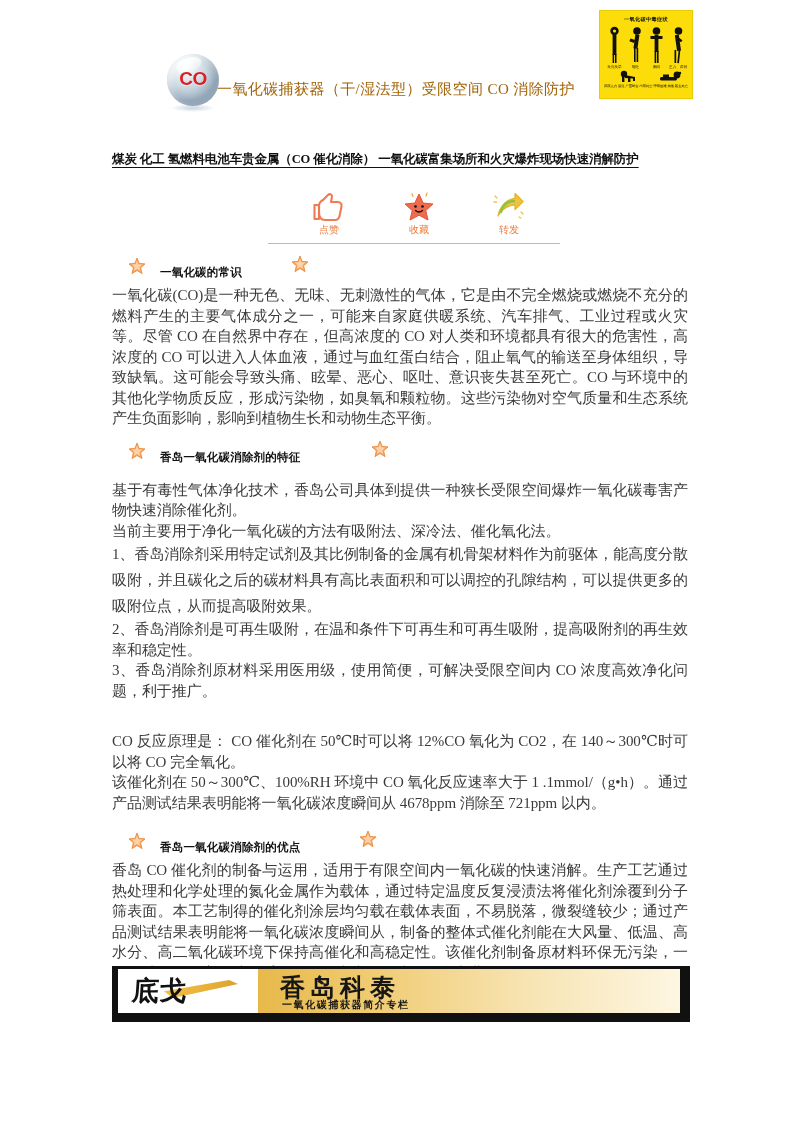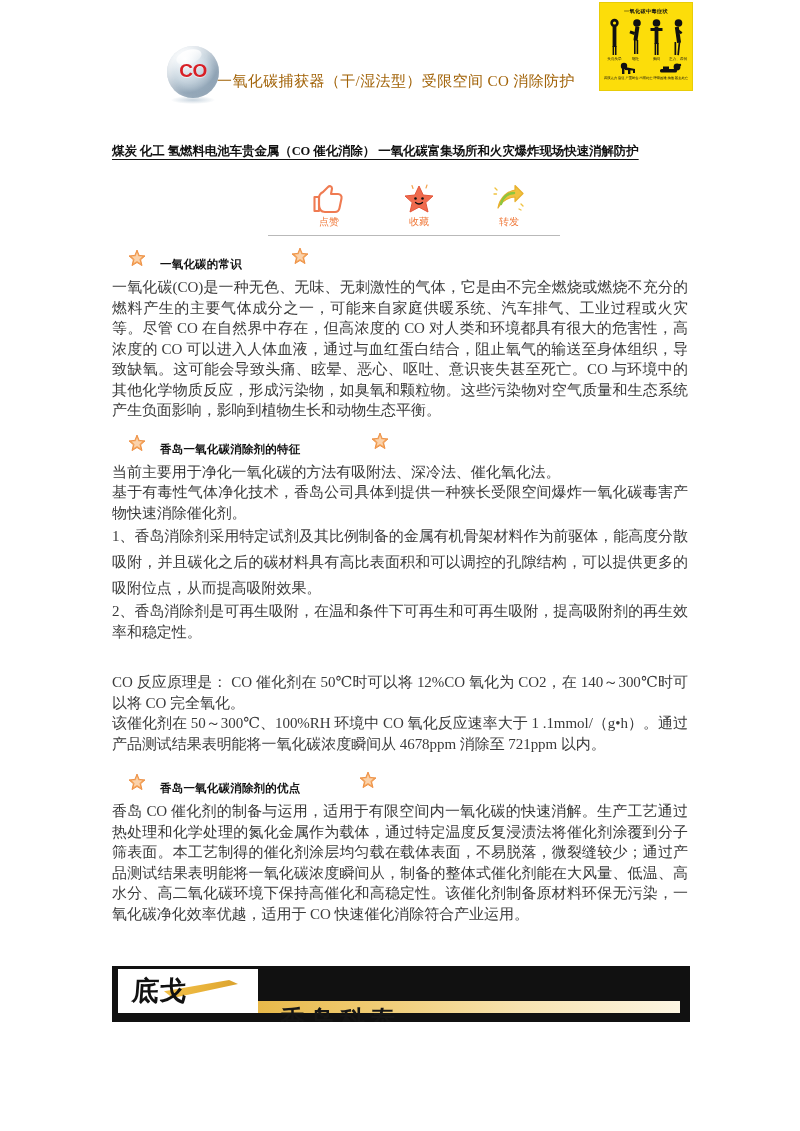--- a/index.html
+++ b/index.html
@@ -13,21 +13,21 @@
     font-family: "Liberation Serif", "DejaVu Serif", serif;
     color: #333333;
     position: relative;
     overflow: hidden;
   }
   .page {
     position: relative;
     width: 800px;
     height: 1131px;
     box-sizing: border-box;
-    padding: 4px 112px;
+    padding: 12px 112px;
   }
 
   
   .masthead {
     position: relative;
     height: 125px;
   }
   .co-orb-wrap {
     position: absolute;
     left: 55px;
@@ -251,21 +251,20 @@
     top: 11px;
     width: 74px;
     height: 18px;
     background: linear-gradient(105deg, #f3c14a 0%, #e8b23a 55%, #d8a02c 100%);
     clip-path: polygon(0 62%, 88% 0, 100% 22%, 12% 100%);
   }
   .fb-right {
     flex: 1;
     background: linear-gradient(to right, #e8b94a 0%, #f0cc74 28%, #f7e3b0 62%, #fdf6e2 100%);
     position: relative;
-    margin-top: 32px;
   }
   .fb-title {
     position: absolute;
     left: 22px;
     top: 2px;
     font-family: "Liberation Sans", sans-serif;
     font-size: 25px;
     font-weight: bold;
     color: #161616;
     letter-spacing: 5px;
@@ -426,24 +425,25 @@
         </svg>
       </span>
       <span class="star-right" style="left:258px">
         <svg width="20" height="20" viewBox="0 0 20 20">
           <path d="M10 2 L12.1 7.4 L18 7.9 L13.6 11.8 L15 17.6 L10 14.5 L5 17.6 L6.4 11.8 L2 7.9 L7.9 7.4 Z" fill="#f5a55a" stroke="#ec8b3d" stroke-width=".9"></path>
           <path d="M10 4.5 L11.4 8.2 L15.3 8.6 L12.4 11.2 L13.3 15 L10 13 L6.7 15 L7.6 11.2 L4.7 8.6 L8.6 8.2 Z" fill="#fff7ee" opacity=".55"></path>
         </svg>
       </span>
       <span class="title">香岛一氧化碳消除剂的特征</span>
     </div>
+    <p class="body spaced">基于有毒性气体净化技术，香岛公司具体到提供一种狭长受限空间爆炸一氧化碳毒害产物快速消除催化剂。</p>
     <p class="body">当前主要用于净化一氧化碳的方法有吸附法、深冷法、催化氧化法。</p>
-    <p class="body spaced">基于有毒性气体净化技术，香岛公司具体到提供一种狭长受限空间爆炸一氧化碳毒害产物快速消除催化剂。</p>
     <p class="body spaced loose">1、香岛消除剂采用特定试剂及其比例制备的金属有机骨架材料作为前驱体，能高度分散吸附，并且碳化之后的碳材料具有高比表面积和可以调控的孔隙结构，可以提供更多的吸附位点，从而提高吸附效果。</p>
     <p class="body">2、香岛消除剂是可再生吸附，在温和条件下可再生和可再生吸附，提高吸附剂的再生效率和稳定性。</p>
+    <p class="body spaced">3、香岛消除剂原材料采用医用级，使用简便，可解决受限空间内 CO 浓度高效净化问题，利于推广。</p>
   </div>
 
   <div class="section" style="margin-top:30px">
     <p class="body spaced">CO 反应原理是：  CO 催化剂在 50℃时可以将 12%CO 氧化为 CO2，在 140～300℃时可以将 CO 完全氧化。</p>
     <p class="body spaced">该催化剂在 50～300℃、100%RH 环境中 CO 氧化反应速率大于 1 .1mmol/（g•h）。通过产品测试结果表明能将一氧化碳浓度瞬间从 4678ppm 消除至 721ppm 以内。</p>
   </div>
 
   <div class="section" style="margin-top:22px">
     <div class="sec-head">
       <span class="star s1">

